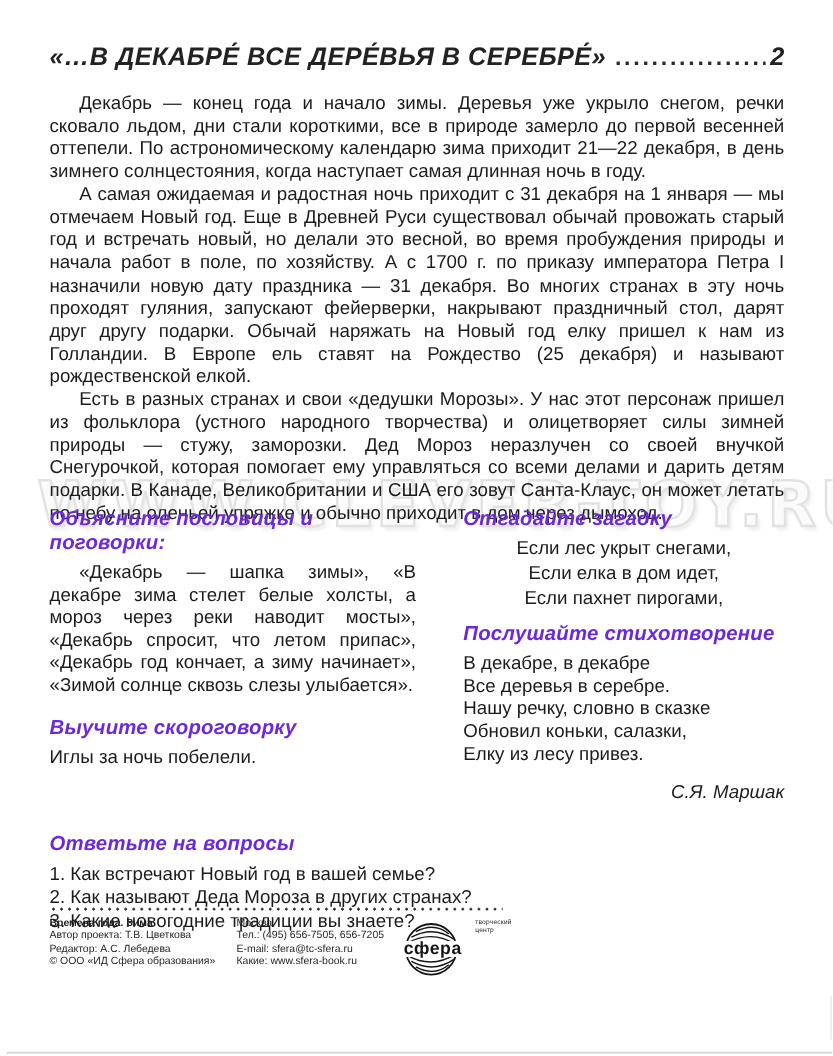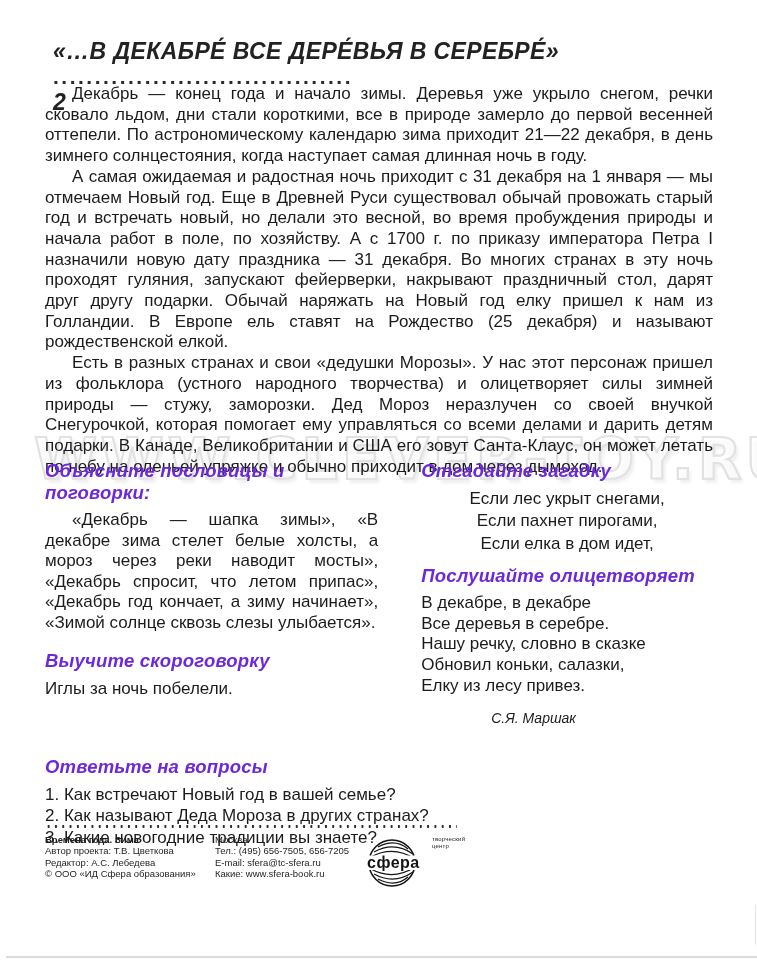--- a/index.html
+++ b/index.html
@@ -15,21 +15,21 @@
     position:absolute;top:426px;left:34px;z-index:1;
     font-family:"DejaVu Sans",sans-serif;font-weight:bold;
     font-size:57px;letter-spacing:4px;white-space:nowrap;
     color:rgba(255,255,255,0.65);
     -webkit-text-stroke:2.2px #e2e2e2;
     text-shadow:3px 4px 3px rgba(120,120,120,0.12);
     user-select:none;
   }
 
   
-  .sec-title{top:38px;display:flex;align-items:baseline;flex-direction:column;}
+  .sec-title{top:38px;display:flex;align-items:baseline;}
   .title{
     font-size:23px;font-weight:bold;font-style:italic;
     letter-spacing:0.4px;white-space:nowrap;color:#222;
   }
   .title-leader{
     flex:1;overflow:hidden;white-space:nowrap;
     font-size:21px;font-weight:bold;letter-spacing:2.5px;
     margin:0 4px 0 8px;color:#2a2a2a;
   }
   .page-num{font-size:23px;font-weight:bold;font-style:italic;color:#222;}
@@ -53,22 +53,22 @@
     margin:0;font-size:17px;line-height:20.6px;
     text-align:justify;text-indent:27px;
   }
   .tt-head{margin-top:16px;}
   .plain-line{font-size:17px;line-height:22px;}
   .riddle-line{font-size:17px;line-height:22.4px;text-align:center;}
   .riddle-answer{font-style:italic;}
   .poem-head{margin-top:10px;}
   .poem-line{font-size:17px;line-height:20.6px;}
   .poem-author{
-    font-size:14px;font-style:italic;margin-top:14px;
-    text-align:left;padding-left:70px;
+    font-size:17px;font-style:italic;margin-top:14px;
+    text-align:right;padding-left:70px;
   }
 
   
   .sec-questions{top:756px;}
   .question-item{font-size:17px;line-height:21.4px;}
 
   
   .sec-footer{top:825px;right:0;}
   .footer-rule{
     width:412px;height:3px;margin-bottom:6px;
@@ -119,24 +119,24 @@
     <div class="col-left">
       <h3>Объясните пословицы и поговорки:</h3>
       <p class="proverbs-text">«Декабрь — шапка зимы», «В декабре зима стелет белые холсты, а мороз через реки наводит мосты», «Декабрь спросит, что летом припас», «Декабрь год кончает, а зиму начинает», «Зимой солнце сквозь слезы улыбается».</p>
       <h3 class="tt-head">Выучите скороговорку</h3>
       <div class="plain-line">Иглы за ночь побелели.</div>
     </div>
 
     <div class="col-right">
       <h3>Отгадайте загадку</h3>
       <div class="riddle-line">Если лес укрыт снегами,</div>
+      <div class="riddle-line">Если елка в дом идет,</div>
       <div class="riddle-line">Если пахнет пирогами,</div>
-      <div class="riddle-line">Если елка в дом идет,</div>
 
-      <h3 class="poem-head">Послушайте олицетворяет</h3>
+      <h3 class="poem-head">Послушайте стихотворение</h3>
       <div class="poem-line">В декабре, в декабре</div>
       <div class="poem-line">Все деревья в серебре.</div>
       <div class="poem-line">Нашу речку, словно в сказке</div>
       <div class="poem-line">Обновил коньки, салазки,</div>
       <div class="poem-line">Елку из лесу привез.</div>
       <div class="poem-author">С.Я. Маршак</div>
     </div>
   </div>
 
   <div class="sec sec-questions">

